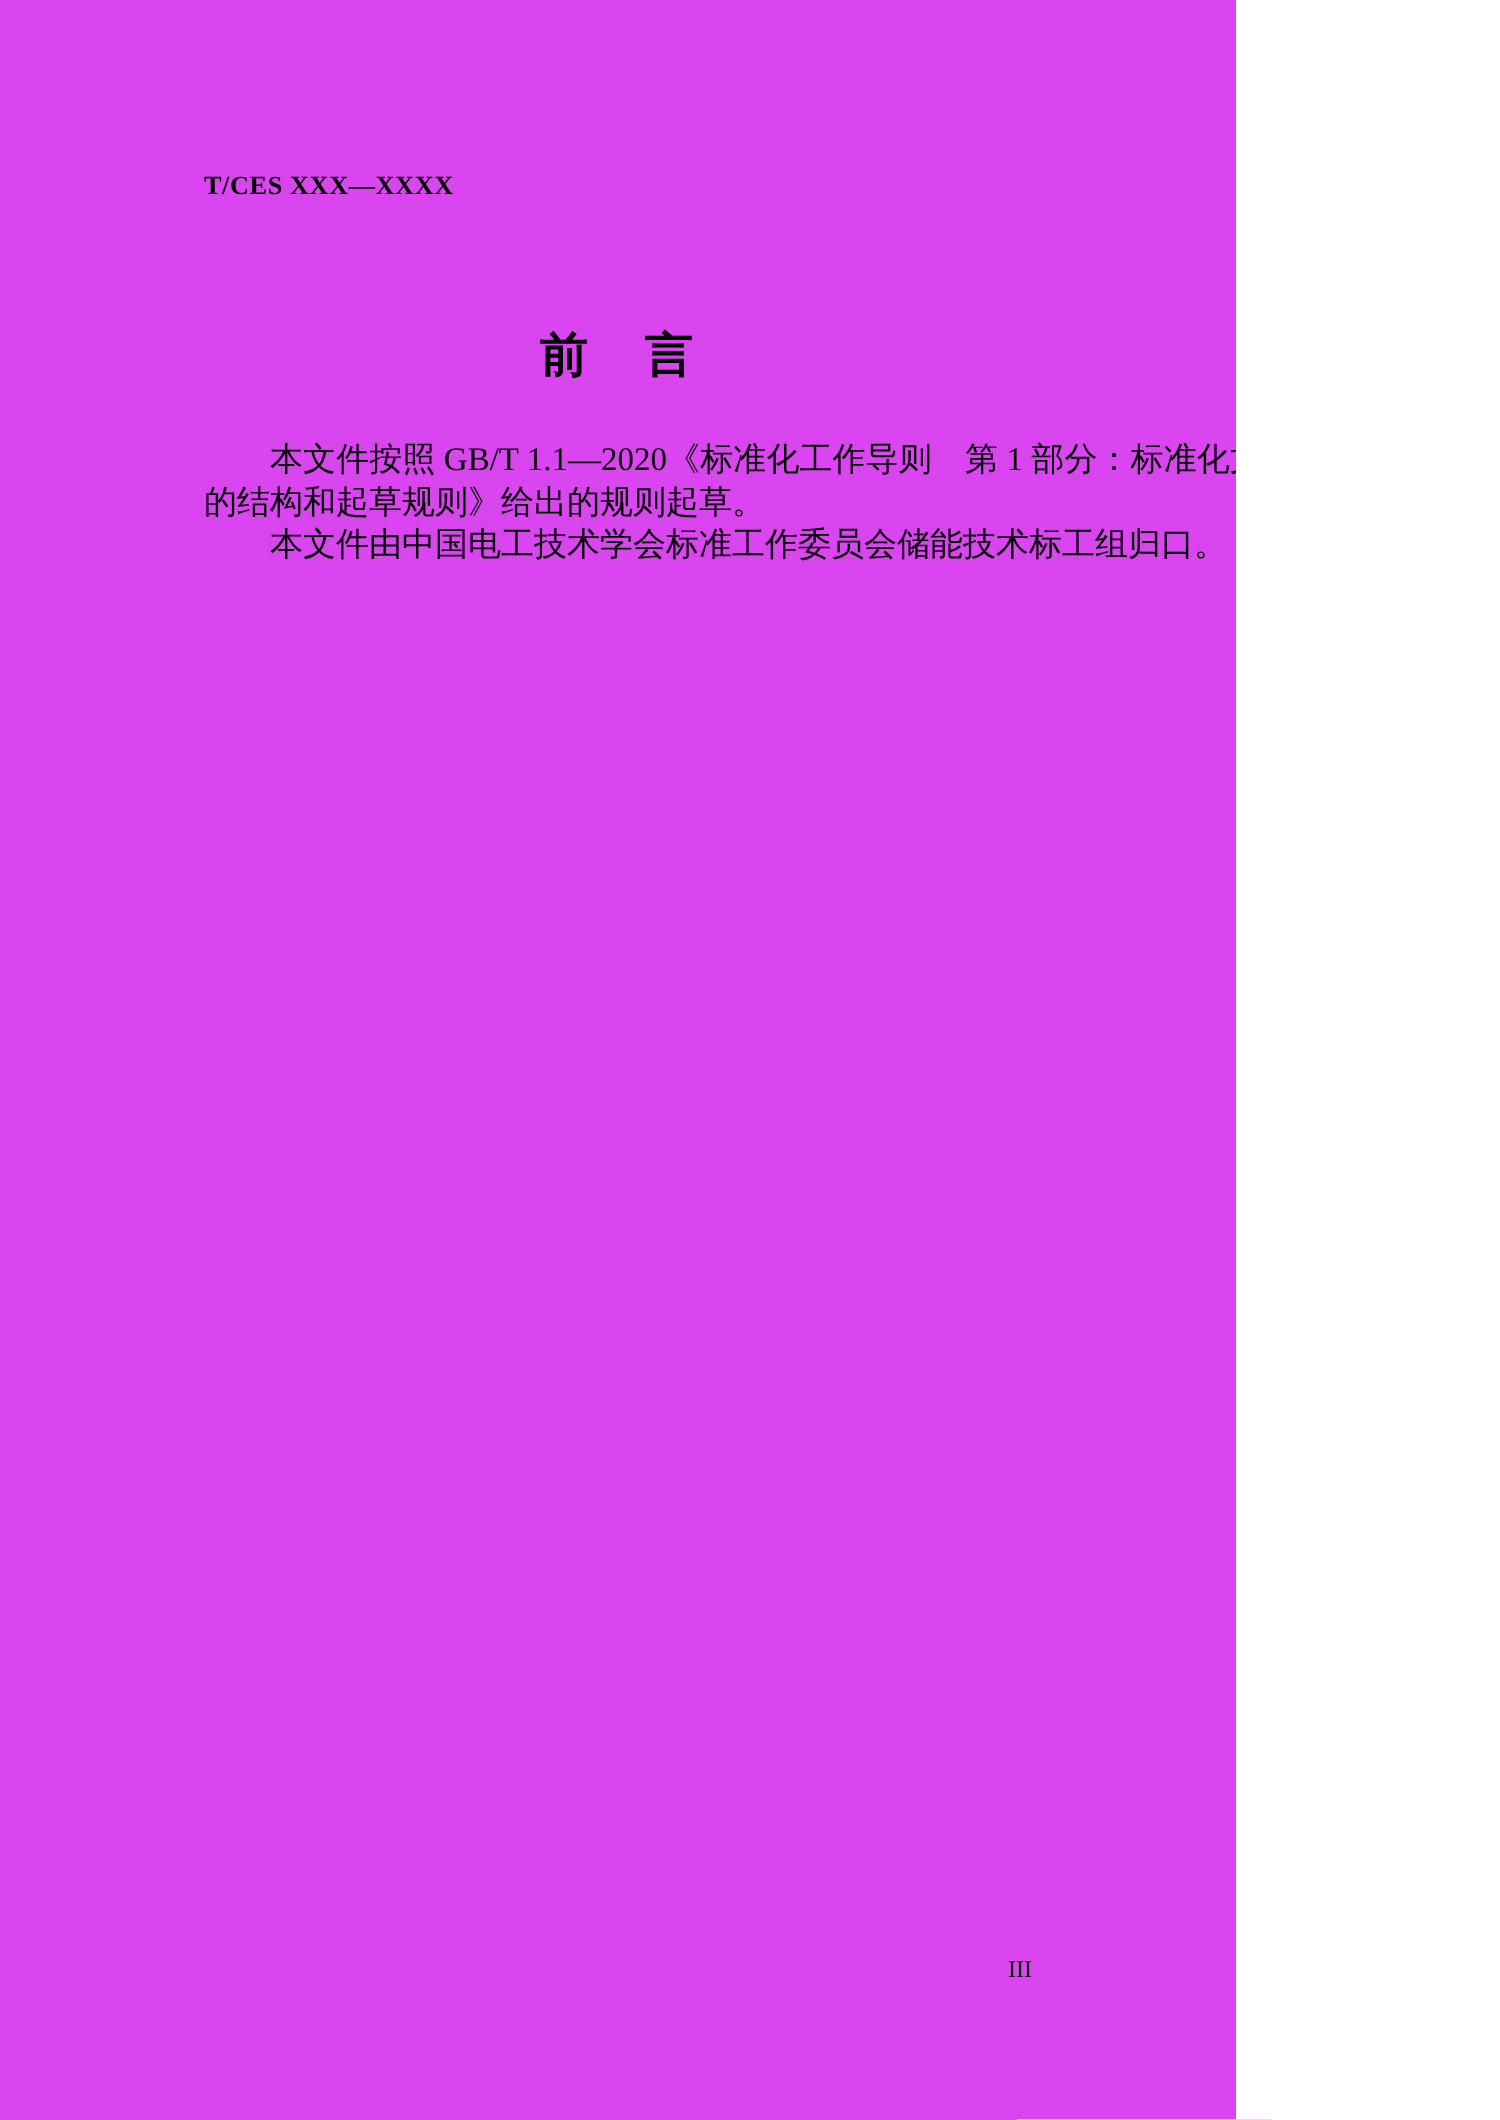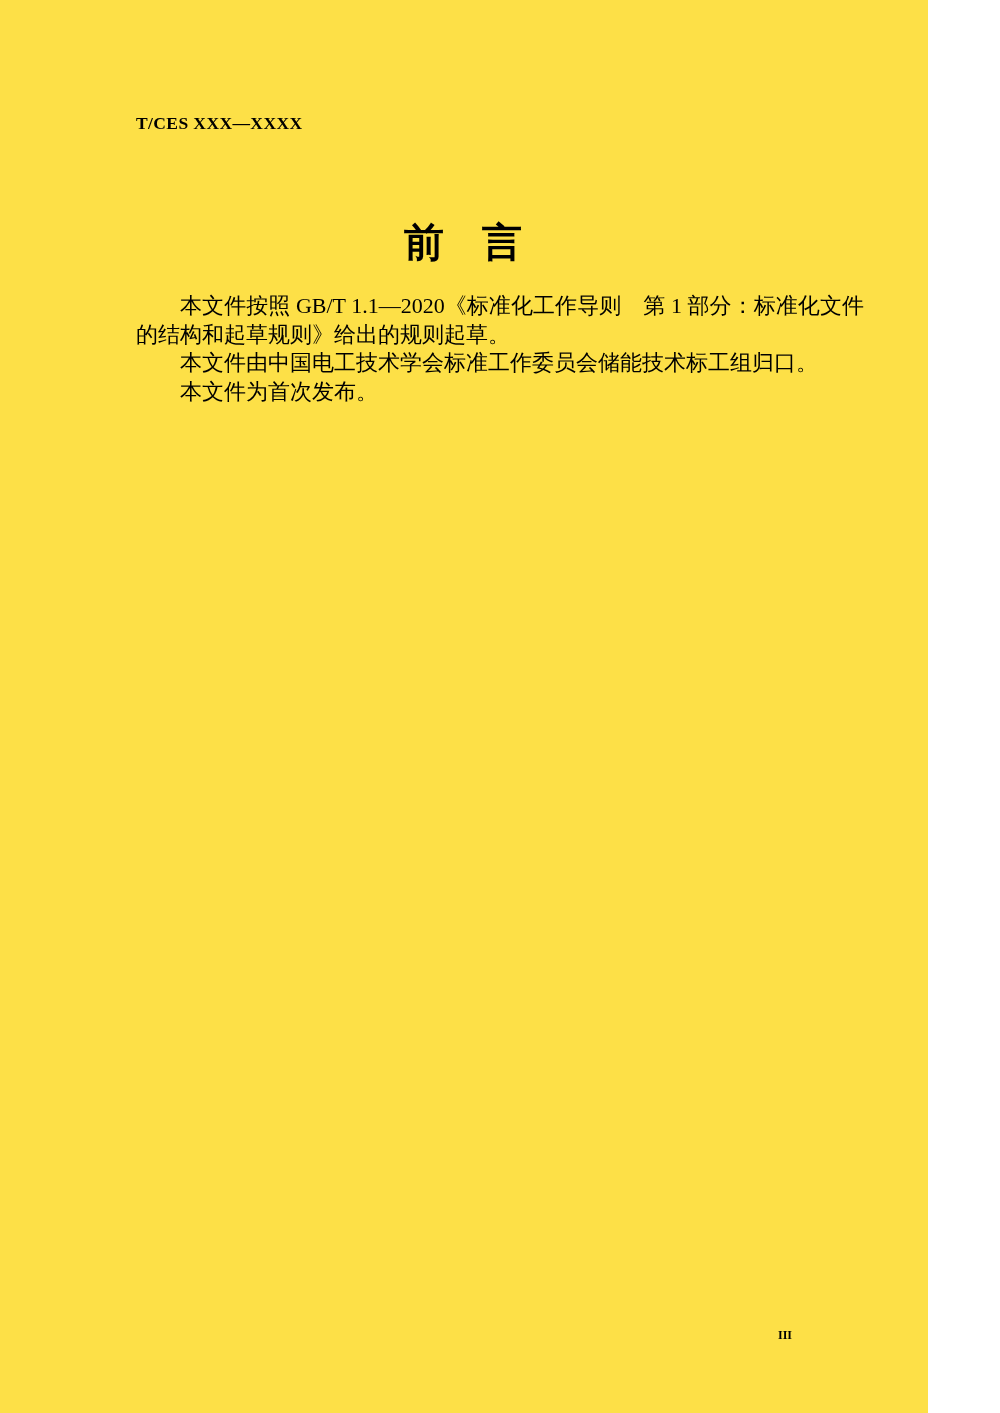--- a/index.html
+++ b/index.html
@@ -6,43 +6,43 @@
     margin: 0;
     padding: 0;
     background: #ffffff;
   }
   body {
     font-family: "Liberation Serif", "DejaVu Serif", serif;
     color: #000000;
   }
   .page {
     position: relative;
-    width: 928px;
+    width: 824px;
     height: 1413px;
-    background: #fde047;
+    background: #d946ef;
     overflow: hidden;
     box-sizing: border-box;
   }
   .header-code {
     position: absolute;
     left: 136px;
     top: 113px;
     font-size: 17.5px;
     font-weight: bold;
     letter-spacing: 0.4px;
     font-family: "Liberation Serif", "DejaVu Serif", serif;
     white-space: nowrap;
   }
   .doc-title {
     position: absolute;
     left: 0;
     right: 0;
     top: 215px;
     text-align: center;
-    font-size: 40px;
+    font-size: 32px;
     font-weight: bold;
     letter-spacing: 2px;
     font-family: "Liberation Serif", "DejaVu Serif", serif;
   }
   .doc-title .sp {
     display: inline-block;
     width: 36px;
   }
   .body-block {
     position: absolute;
@@ -54,38 +54,36 @@
     text-align: justify;
     font-family: "Liberation Serif", "DejaVu Serif", serif;
   }
   .body-block p {
     margin: 0;
     text-indent: 2em;
   }
   .page-number {
     position: absolute;
     right: 136px;
-    bottom: 70px;
-    font-size: 12px;
+    bottom: 90px;
+    font-size: 16px;
     font-family: "Liberation Serif", "DejaVu Serif", serif;
-    font-weight: bold;
   }
 </style>
 </head>
 <body>
 
 <div class="page">
 
   <div class="header-code">T/CES XXX—XXXX</div>
 
   <div class="doc-title">
     <span>前</span><span class="sp"></span><span>言</span>
   </div>
 
   <div class="body-block">
     <p>本文件按照 GB/T 1.1—2020《标准化工作导则　第 1 部分：标准化文件的结构和起草规则》给出的规则起草。</p>
     <p>本文件由中国电工技术学会标准工作委员会储能技术标工组归口。</p>
-    <p>本文件为首次发布。</p>
   </div>
 
   <div class="page-number">III</div>
 
 </div>
 
 </body></html>

